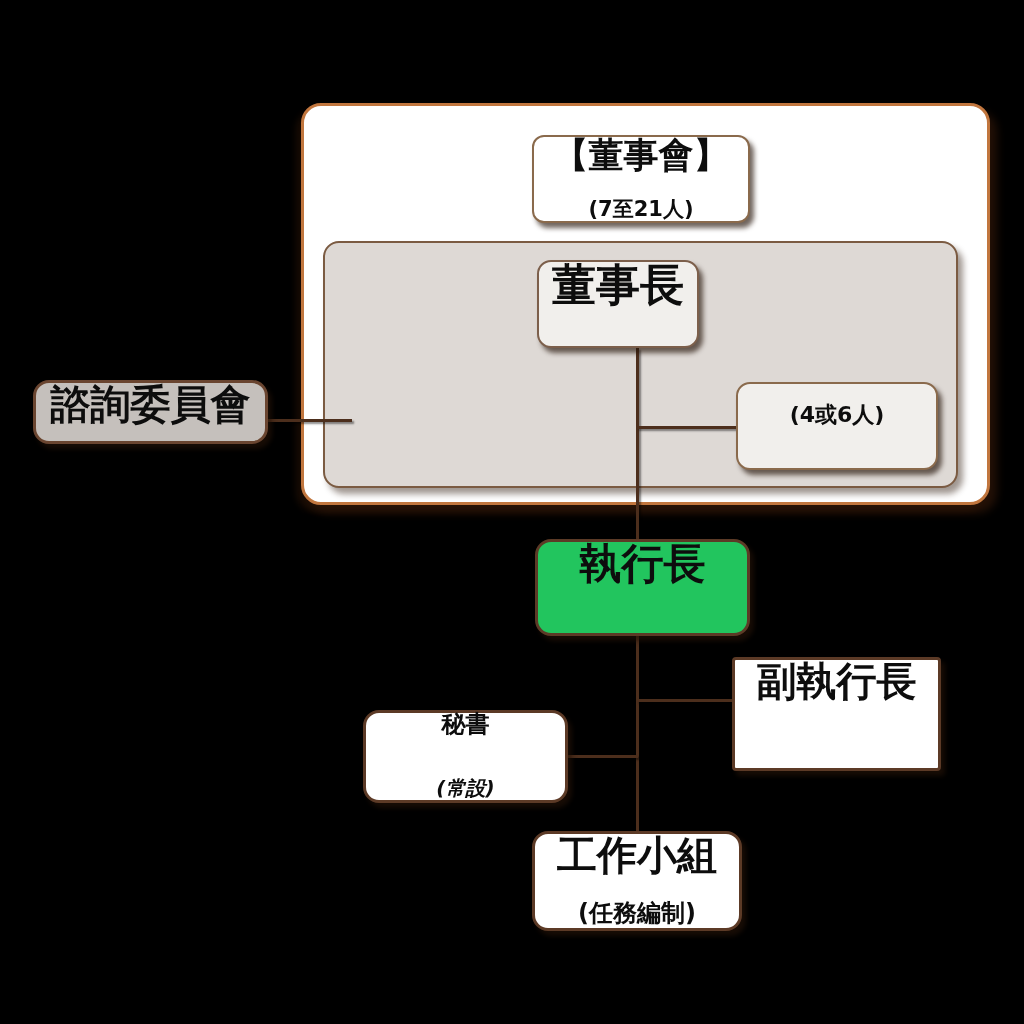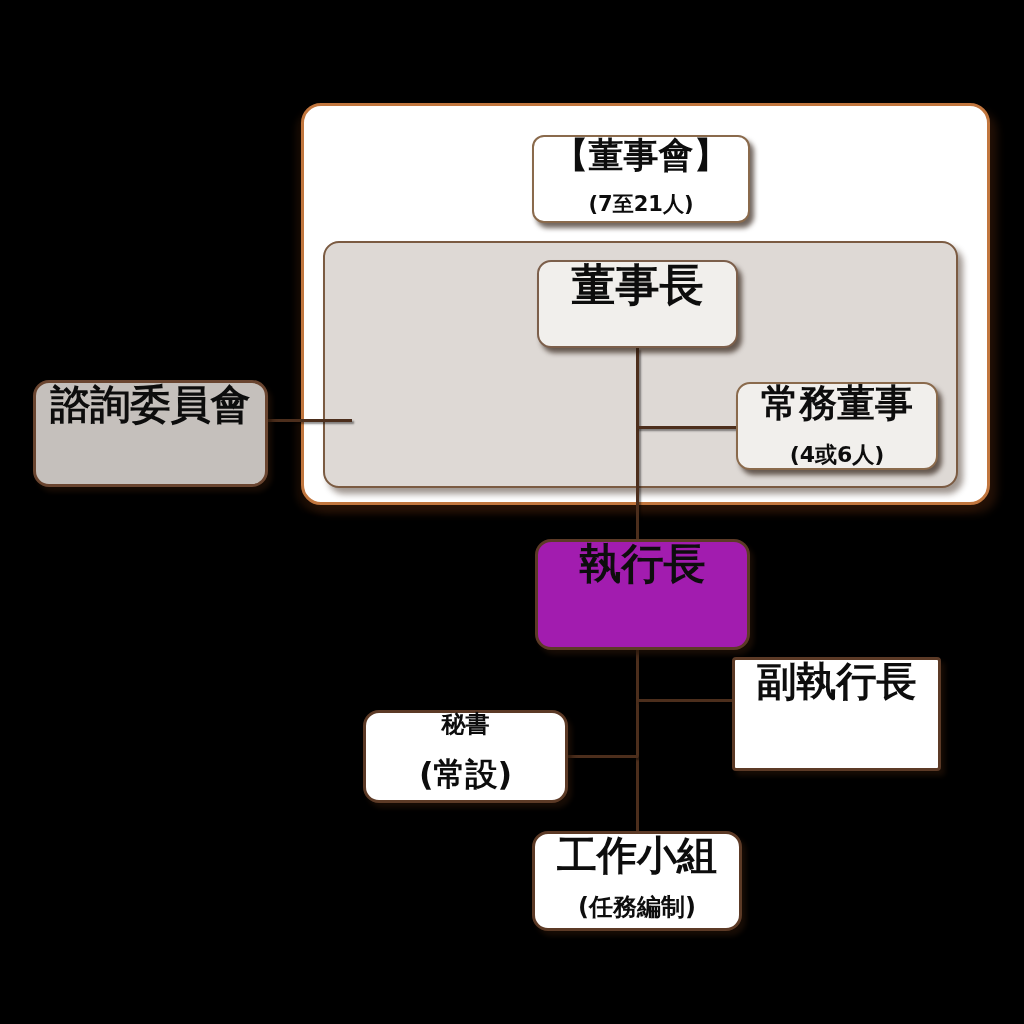--- a/index.html
+++ b/index.html
@@ -54,21 +54,21 @@
   .l-deputy         { left: 637px; top: 699px; width: 97px;  height: 3px; }
   .l-secretary      { left: 566px; top: 755px; width: 72px;  height: 3px; }
 
   
   .node {
     position: absolute;
     box-sizing: border-box;
     display: flex;
     flex-direction: column;
     align-items: center;
-    justify-content: flex-start;
+    justify-content: space-between;
     text-align: center;
     border-radius: 14px;
     z-index: 4;
     box-shadow: 4px 5px 5px rgba(35,18,8,0.65);
   }
   .node .title {
     font-weight: bold;
     color: #0D0D0D;
     line-height: 1.05;
     white-space: nowrap;
@@ -82,63 +82,63 @@
   }
 
   .n-board {
     left: 532px; top: 135px; width: 218px; height: 88px;
     background: #FFFFFF; border: 2px solid #8A6A4C; border-radius: 12px;
   }
   .n-board .title { font-size: 35px; }
   .n-board .subtitle { font-size: 21px; }
 
   .n-chairman {
-    left: 537px; top: 260px; width: 201px; height: 88px;
+    left: 537px; top: 260px; width: 162px; height: 88px;
     background: #F1EFEC; border: 2px solid #7C5F4B;
   }
   .n-chairman .title { font-size: 44px; }
 
   .n-standing-board {
     left: 349px; top: 382px; width: 236px; height: 88px;
     background: #B7B2AE; border: 2px solid #5D4435;
   }
   .n-standing-board .title { font-size: 40px; }
   .n-standing-board .subtitle { font-size: 22px; }
 
   .n-standing-directors {
     left: 736px; top: 382px; width: 202px; height: 88px;
     background: #F1EFEC; border: 2px solid #8A6A4C;
   }
   .n-standing-directors .title { font-size: 38px; }
   .n-standing-directors .subtitle { font-size: 22px; }
 
   .n-advisory {
-    left: 33px; top: 380px; width: 235px; height: 107px;
+    left: 33px; top: 380px; width: 235px; height: 64px;
     background: #C5C0BC; border: 3px solid #6A4530; border-radius: 16px;
   }
   .n-advisory .title { font-size: 40px; }
 
   .n-ceo {
-    left: 535px; top: 539px; width: 215px; height: 111px;
-    background: #a21caf; border: 3px solid #5C3A26; border-radius: 16px;
+    left: 535px; top: 539px; width: 215px; height: 97px;
+    background: #22c55e; border: 3px solid #5C3A26; border-radius: 16px;
   }
   .n-ceo .title { font-size: 42px; }
 
   .n-deputy-ceo {
     left: 732px; top: 657px; width: 209px; height: 114px;
     background: #FFFFFF; border: 3px solid #5C3A26; border-radius: 4px;
   }
   .n-deputy-ceo .title { font-size: 40px; }
 
   .n-secretary {
     left: 363px; top: 710px; width: 205px; height: 93px;
     background: #FFFFFF; border: 3px solid #5C3A26; border-radius: 16px;
   }
   .n-secretary .title { font-size: 24px; font-family: Liberation Mono, monospace; }
-  .n-secretary .subtitle { font-size: 32px; }
+  .n-secretary .subtitle { font-size: 20px; font-style: italic; }
 
   .n-task-force {
     left: 532px; top: 831px; width: 210px; height: 100px;
     background: #FFFFFF; border: 3px solid #5C3A26; border-radius: 16px;
   }
   .n-task-force .title { font-size: 40px; }
   .n-task-force .subtitle { font-size: 24px; }
 </style>
 </head>
 <body>
@@ -160,21 +160,20 @@
     <div class="title">【董事會】</div>
     <div class="subtitle">(7至21人)</div>
   </div>
 
   <div class="node n-chairman">
     <div class="title">董事長</div>
   </div>
 
 
   <div class="node n-standing-directors">
-    <div class="title">常務董事</div>
     <div class="subtitle">(4或6人)</div>
   </div>
 
   <div class="node n-advisory">
     <div class="title">諮詢委員會</div>
   </div>
 
   <div class="node n-ceo">
     <div class="title">執行長</div>
   </div>

